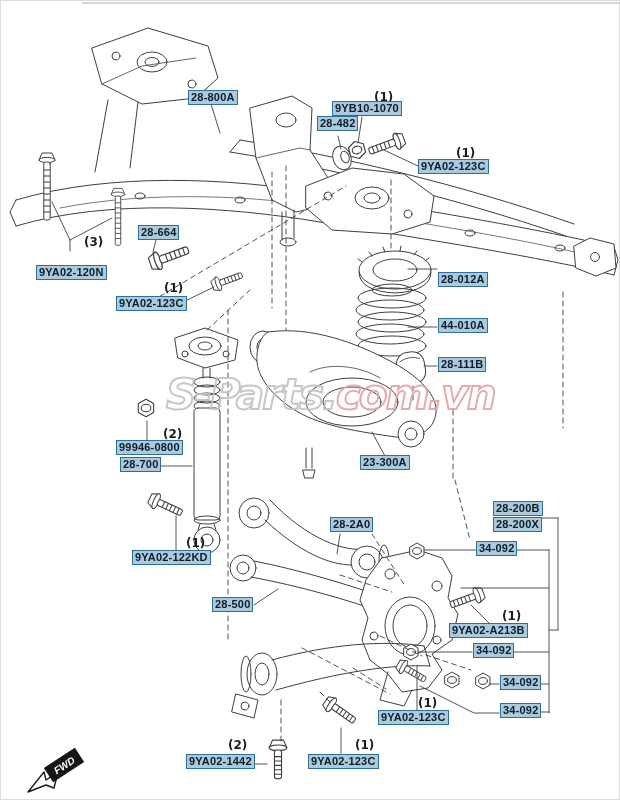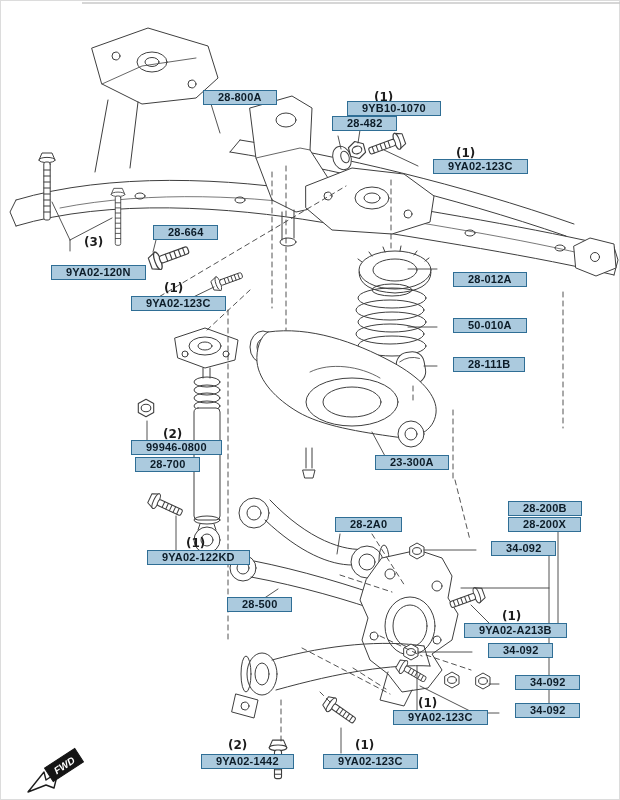--- a/index.html
+++ b/index.html
@@ -12,21 +12,21 @@
   .wm{
     position:absolute;left:166px;top:372px;z-index:2;pointer-events:none;
     font:italic 700 42px "DejaVu Sans",sans-serif;letter-spacing:-2px;
     white-space:nowrap;line-height:46px;opacity:.9;
   }
   .wm .g{color:transparent;-webkit-text-stroke:2px #c2c2c2;}
   .wm .r{color:transparent;-webkit-text-stroke:2px #e2a4a4;}
   .pl{
     position:absolute;z-index:3;background:#abcade;border:1px solid #2f6e95;
     color:#0c1c28;font:bold 11px "Liberation Sans",sans-serif;line-height:13px;
-    padding:0 14px;letter-spacing:.2px;white-space:nowrap;cursor:pointer;margin-left:15px;
+    padding:0 2px;letter-spacing:.2px;white-space:nowrap;cursor:pointer;
   }
   .qty{
     position:absolute;z-index:3;color:#1c1c1c;
     font:bold 12px "DejaVu Sans",sans-serif;line-height:13px;white-space:nowrap;
   }
   .fwd{position:absolute;left:24px;top:744px;z-index:3;}
 </style>
 </head>
 <body>
 
@@ -250,20 +250,21 @@
         <path d="M472,652 H418 M514,652 H549"></path>
         <path d="M499,684 H489 M541,684 H549"></path>
         <path d="M499,713 H474 L420,686 M541,712 H549"></path>
         <path d="M417,710 V666"></path>
         <path d="M253,764 H267"></path>
         <path d="M341,753 V728"></path>
       </g>
     </g>
   </svg>
 
+  <div class="wm"><span class="g">S-Parts.</span><span class="r">com.vn</span></div>
 
   <svg class="fwd" width="64" height="54" viewBox="0 0 64 54">
     <path d="M4,48 L20,28 L22,36 L34,28 L30,44 L22,41 Z" fill="#fff" stroke="#1c1c1c" stroke-width="1.4" stroke-linejoin="round"></path>
     <g transform="translate(40,21) rotate(-33)">
       <rect x="-18" y="-8" width="36" height="16" fill="#151515" stroke="#151515"></rect>
       <text x="0" y="4" text-anchor="middle" fill="#ffffff" font-family="Liberation Sans, sans-serif" font-size="10" font-weight="bold" font-style="italic">FWD</text>
     </g>
   </svg>
 
   <div class="pl" style="left:188px;top:90px">28-800A</div>
@@ -278,33 +279,33 @@
 
   <div class="pl" style="left:138px;top:225px">28-664</div>
 
   <div class="qty" style="left:84px;top:236px">(3)</div>
   <div class="pl" style="left:36px;top:265px">9YA02-120N</div>
 
   <div class="qty" style="left:164px;top:282px">(1)</div>
   <div class="pl" style="left:116px;top:296px">9YA02-123C</div>
 
   <div class="pl" style="left:438px;top:272px">28-012A</div>
-  <div class="pl" style="left:438px;top:318px">50-010A</div>
+  <div class="pl" style="left:438px;top:318px">44-010A</div>
   <div class="pl" style="left:438px;top:357px">28-111B</div>
 
   <div class="qty" style="left:163px;top:428px">(2)</div>
   <div class="pl" style="left:116px;top:440px">99946-0800</div>
 
   <div class="pl" style="left:120px;top:457px">28-700</div>
   <div class="pl" style="left:360px;top:455px">23-300A</div>
 
   <div class="qty" style="left:186px;top:537px">(1)</div>
   <div class="pl" style="left:132px;top:550px">9YA02-122KD</div>
 
-  <div class="pl" style="left:320px;top:517px">28-2A0</div>
+  <div class="pl" style="left:330px;top:517px">28-2A0</div>
   <div class="pl" style="left:493px;top:501px">28-200B</div>
   <div class="pl" style="left:493px;top:517px">28-200X</div>
   <div class="pl" style="left:476px;top:541px">34-092</div>
 
   <div class="qty" style="left:502px;top:610px">(1)</div>
   <div class="pl" style="left:449px;top:623px">9YA02-A213B</div>
 
   <div class="pl" style="left:473px;top:643px">34-092</div>
   <div class="pl" style="left:500px;top:675px">34-092</div>
   <div class="pl" style="left:500px;top:703px">34-092</div>

